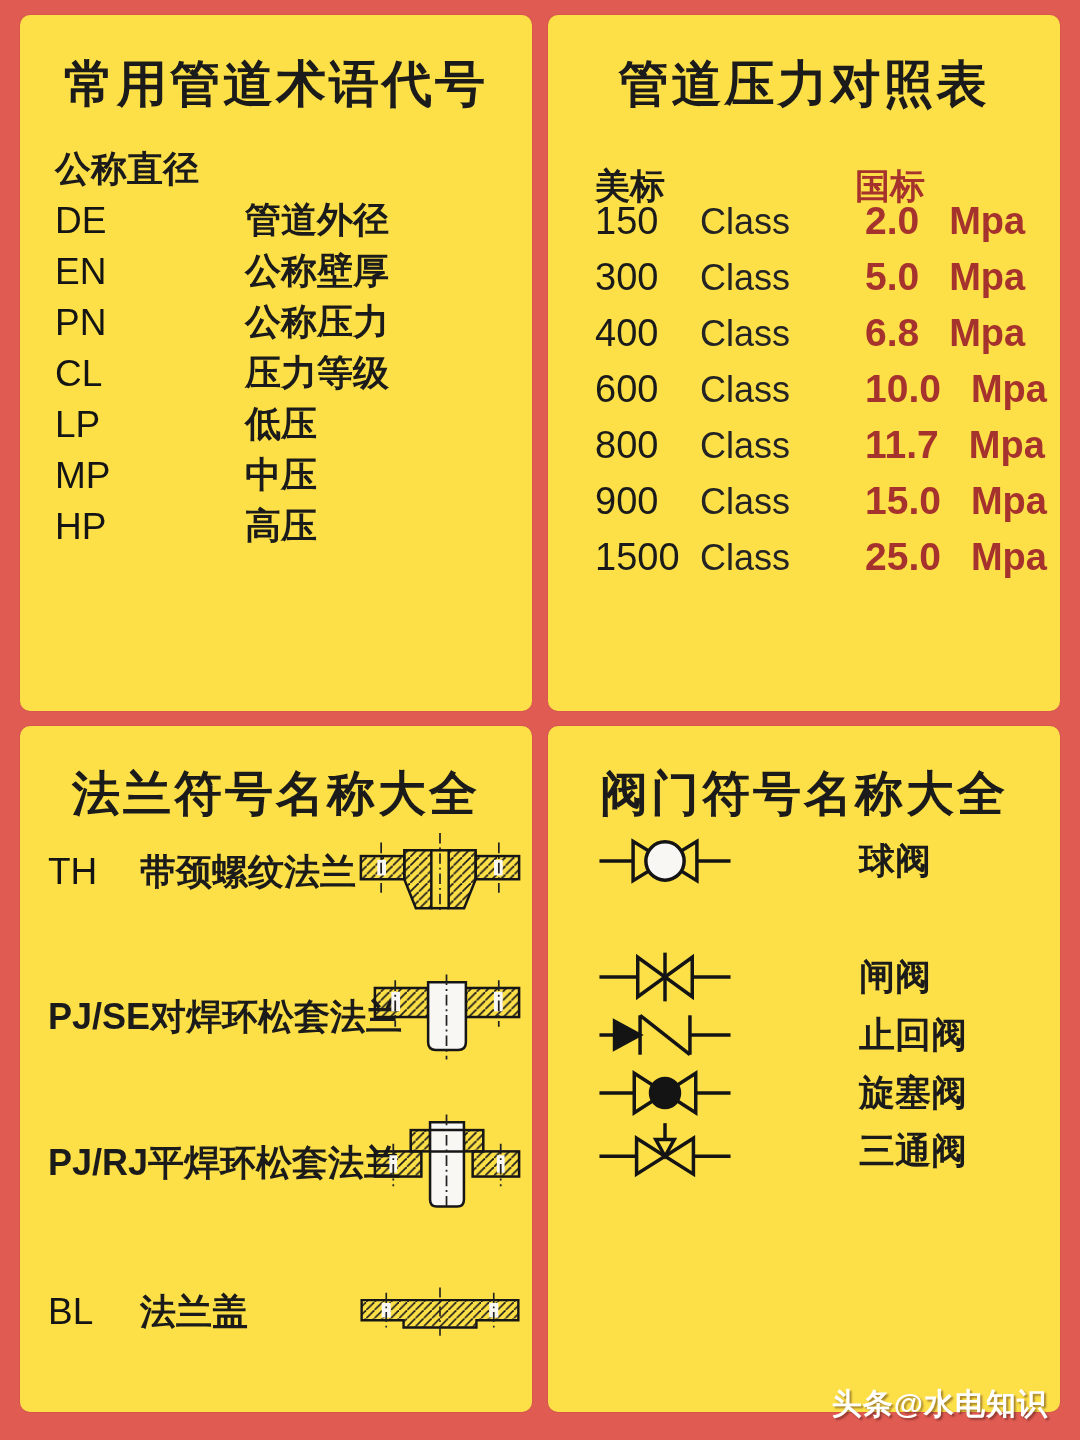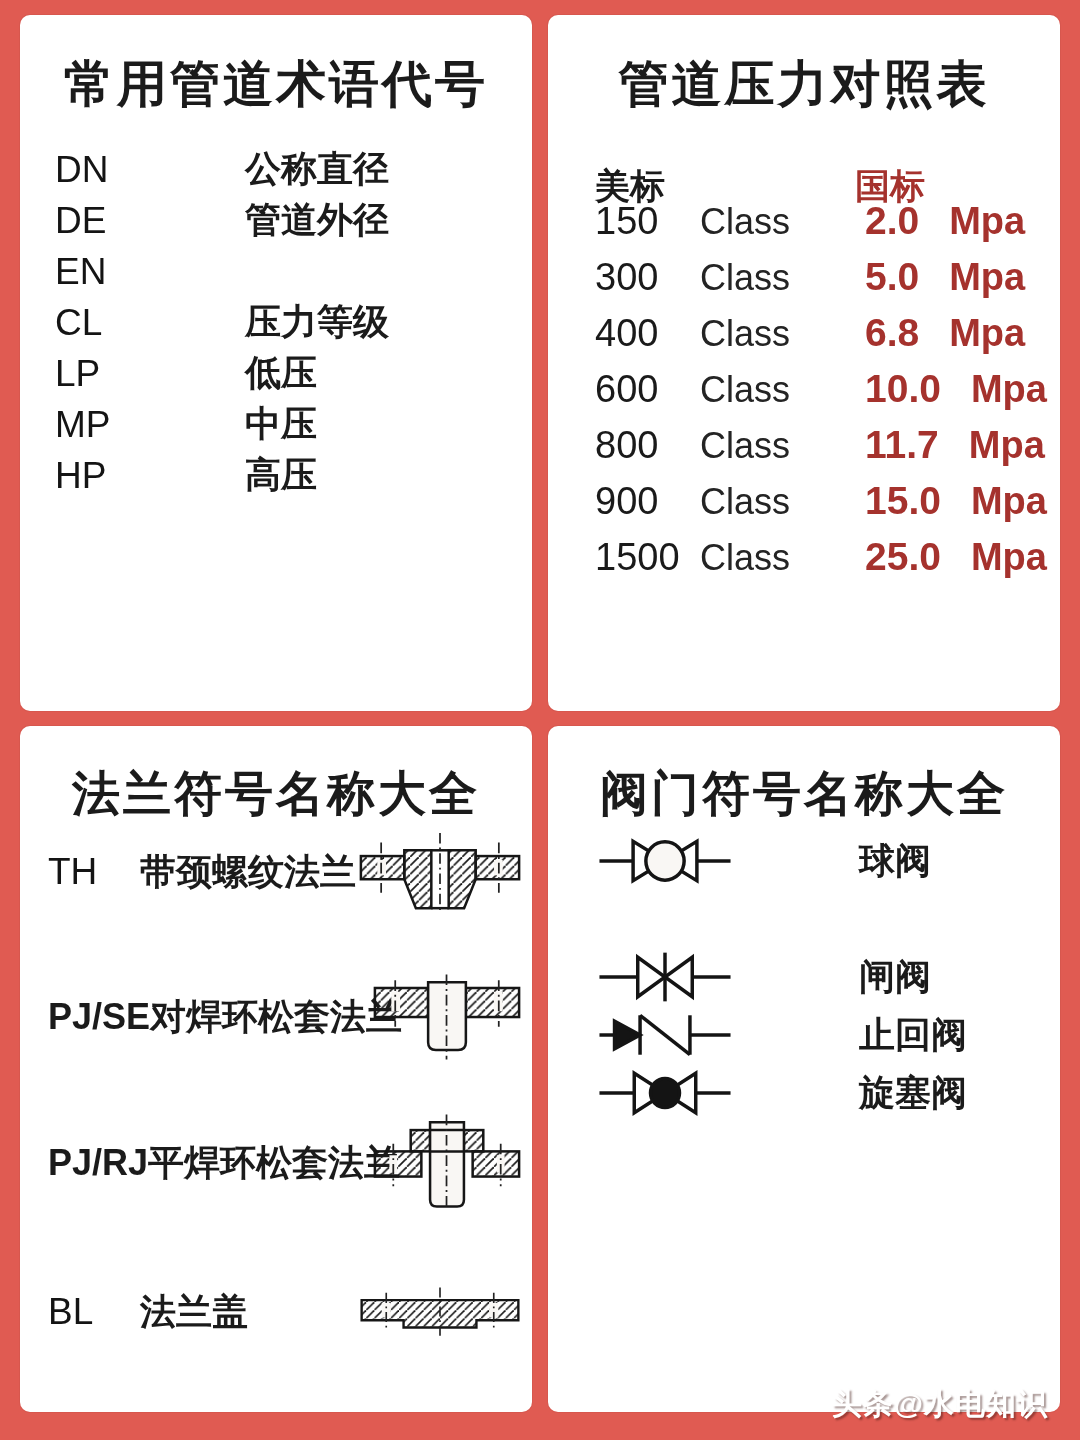--- a/index.html
+++ b/index.html
@@ -1,18 +1,18 @@
 <!DOCTYPE html>
 <html><head>
 <meta charset="utf-8">
 <style>
   html,body{margin:0;padding:0;background:#b8443d;}
   .stage{position:relative;width:1080px;height:1440px;background:#e05b52;overflow:hidden;
          font-family:"Liberation Sans","DejaVu Sans",sans-serif;color:#1d1d1d;}
-  .panel{position:absolute;background:#ffffff;border-radius:10px;box-shadow:0 0 0 1px rgba(0,0,0,0.04);}
+  .panel{position:absolute;background:#fde047;border-radius:10px;box-shadow:0 0 0 1px rgba(0,0,0,0.04);}
   #panel-terms   {left:20px;  top:15px;  width:512px;height:696px;}
   #panel-pressure{left:548px; top:15px;  width:512px;height:696px;}
   #panel-flange  {left:20px;  top:726px; width:512px;height:686px;}
   #panel-valve   {left:548px; top:726px; width:512px;height:686px;}
 
   .panel-title{margin-top:36px;text-align:center;font-size:50px;font-weight:700;
                letter-spacing:3px;color:#1b1b1b;}
   #panel-flange .panel-title, #panel-valve .panel-title{font-size:48px;}
 
   
@@ -55,29 +55,33 @@
 </style>
 </head>
 <body>
 
 <div class="stage">
 
   <section class="panel" id="panel-terms">
     <div class="panel-title">常用管道术语代号</div>
     <div class="terms-rows">
       <div class="term-row">
-        <span class="term-code">DN</span>
         <span class="term-meaning">公称直径</span>
       </div>
       <div class="term-row">
         <span class="term-code">DE</span>
         <span class="term-meaning">管道外径</span>
       </div>
       <div class="term-row">
         <span class="term-code">EN</span>
+        <span class="term-meaning">公称壁厚</span>
+      </div>
+      <div class="term-row">
+        <span class="term-code">PN</span>
+        <span class="term-meaning">公称压力</span>
       </div>
       <div class="term-row">
         <span class="term-code">CL</span>
         <span class="term-meaning">压力等级</span>
       </div>
       <div class="term-row">
         <span class="term-code">LP</span>
         <span class="term-meaning">低压</span>
       </div>
       <div class="term-row">
@@ -310,16 +314,31 @@
               <line x1="168" y1="50" x2="228" y2="50"></line>
             <polygon points="62,16 62,84 115,50"></polygon>
               <polygon points="168,16 168,84 115,50"></polygon>
             <circle cx="115" cy="50" r="25" fill="#141414"></circle>
           </g>
         </svg>
       </span>
       <span class="valve-name">旋塞阀</span>
     </div>
 
+    <div class="valve-row" style="top:396px">
+      <span class="valve-sym">
+        <svg width="138" height="58" viewBox="0 0 230 100">
+          <g stroke="#141414" stroke-width="6" fill="none">
+            <line x1="2" y1="59" x2="66" y2="59"></line>
+              <line x1="164" y1="59" x2="228" y2="59"></line>
+            <polygon points="66,28 66,90 115,59"></polygon>
+              <polygon points="164,28 164,90 115,59"></polygon>
+            <line x1="115" y1="2" x2="115" y2="30"></line>
+            <polygon points="99,30 131,30 115,59"></polygon>
+          </g>
+        </svg>
+      </span>
+      <span class="valve-name">三通阀</span>
+    </div>
   </section>
 
   <div class="watermark">头条@水电知识</div>
 </div>
 
 </body></html>

